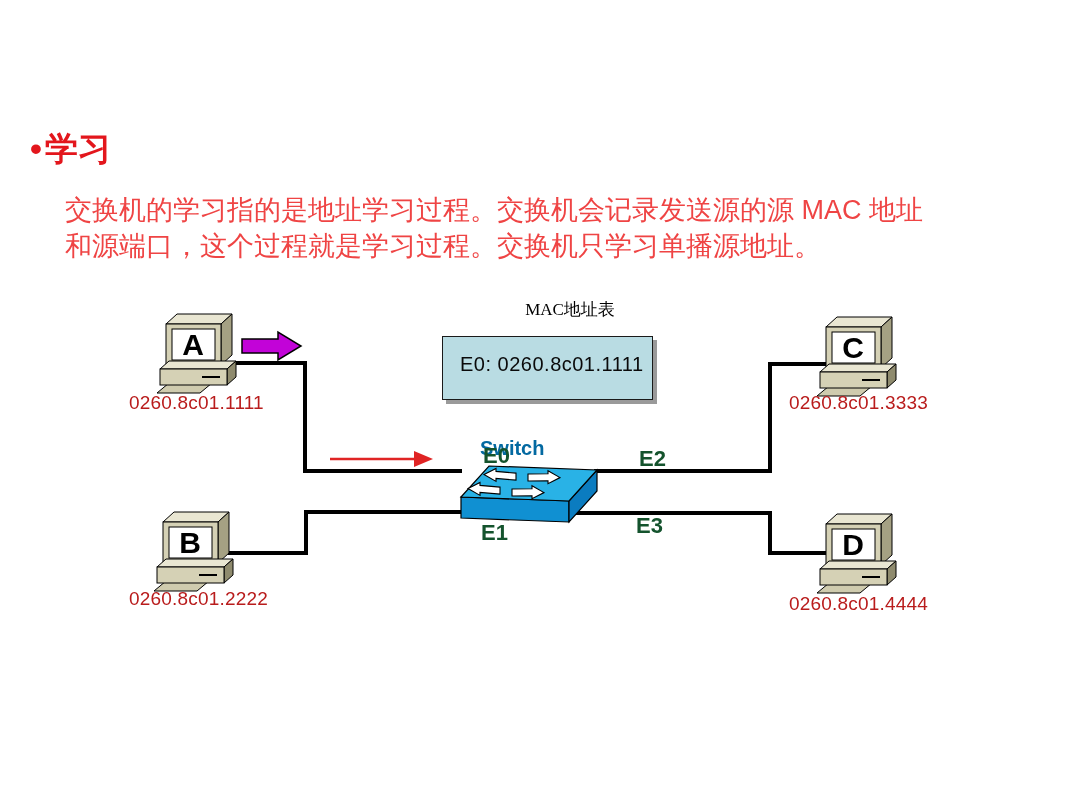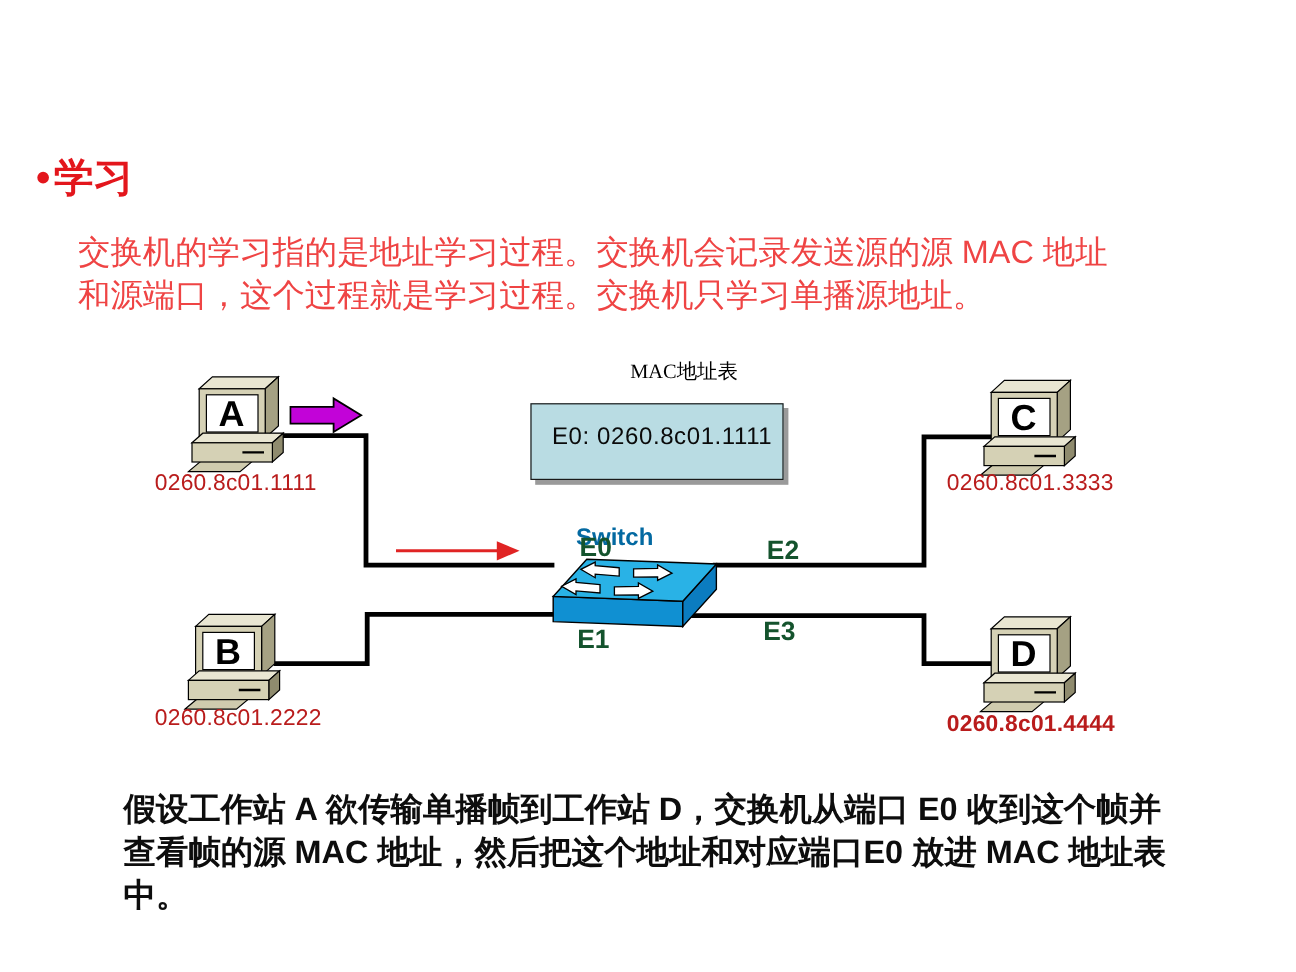--- a/index.html
+++ b/index.html
@@ -34,21 +34,21 @@
   .switch-label{left:480px;top:437px;font-size:20px;font-weight:600;color:#0369a1;}
   .port-label{font-size:22px;font-weight:600;color:#14532d;margin-left:40px;}
   .port-e0{left:443px;top:443px;}
   .port-e2{left:599px;top:446px;}
   .port-e1{left:441px;top:520px;}
   .port-e3{left:596px;top:513px;}
   .mac-label{font-size:19px;color:#b91c1c;letter-spacing:0.2px;}
   .mac-a{left:129px;top:392px;}
   .mac-b{left:129px;top:588px;}
   .mac-c{left:789px;top:392px;}
-  .mac-d{left:789px;top:593px;font-weight:bold;}
+  .mac-d{left:789px;top:593px;}
   svg{display:block;}
   .ws-letter{font-family:"Liberation Sans",sans-serif;font-weight:600;}
 </style>
 </head>
 <body>
 
 <div class="canvas">
 
   <div class="abs slide-title">
     <span class="bullet">•</span>
@@ -150,15 +150,14 @@
     <rect x="16" y="18" width="43" height="31" fill="#fff" stroke="#000"></rect>
     <text class="ws-letter" x="37" y="44" font-size="30" text-anchor="middle">D</text>
     <polygon points="1,82 13,72 56,72 44,82" fill="#cfcbae" stroke="#000"></polygon>
     <polygon points="4,58 13,50 80,50 71,58" fill="#e9e6d2" stroke="#000"></polygon>
     <polygon points="71,58 80,50 80,66 71,74" fill="#8f8b6e" stroke="#000"></polygon>
     <rect x="4" y="58" width="67" height="16" fill="#d5d1b5" stroke="#000"></rect>
     <line x1="46" y1="66" x2="64" y2="66" stroke="#000" stroke-width="2"></line>
   </svg>
   <div class="abs mac-label mac-d">0260.8c01.4444</div>
 
-  <div class="abs footer-text">假设工作站 A 欲传输单播帧到工作站 D，交换机从端口 E0 收到这个帧并查看帧的源 MAC 地址，然后把这个地址和对应端口E0 放进 MAC 地址表中。</div>
 
 </div>
 
 </body></html>

